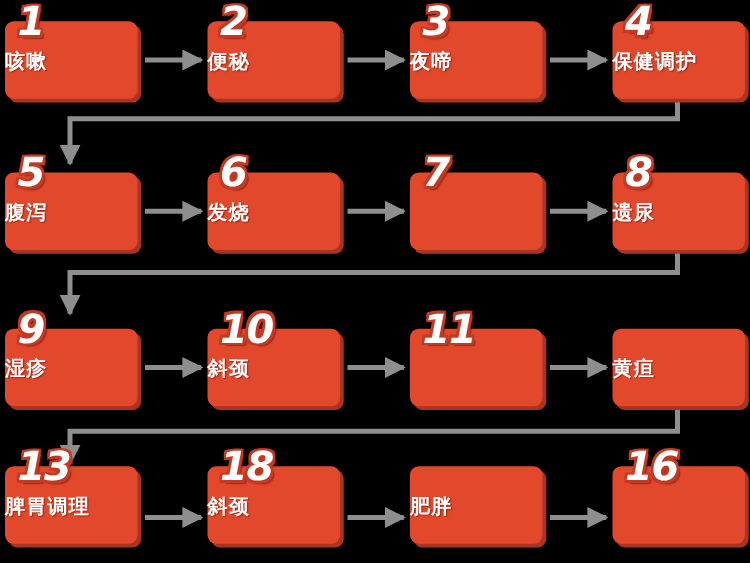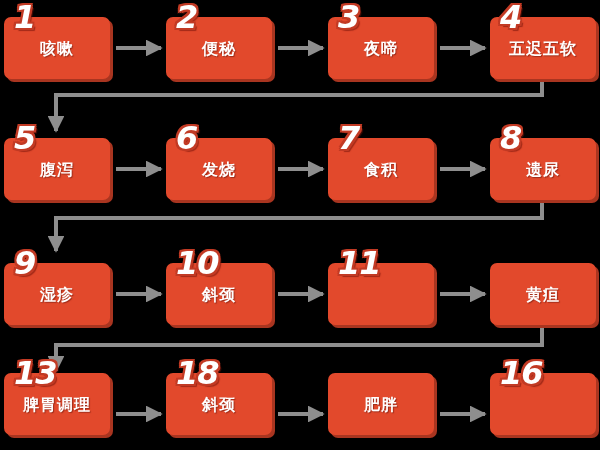--- a/index.html
+++ b/index.html
@@ -38,21 +38,21 @@
     letter-spacing:-1px;color:var(--text);
     text-shadow:
       -2px -2px 0 var(--num-outline), 2px -2px 0 var(--num-outline),
       -2px  2px 0 var(--num-outline), 2px  2px 0 var(--num-outline),
       -2px  0   0 var(--num-outline), 2px  0   0 var(--num-outline),
        0   -2px 0 var(--num-outline), 0    2px 0 var(--num-outline),
        3px  3px 1px rgba(120,20,10,.6);
   }
   .label{
     position:absolute;left:0;right:0;top:50%;transform:translateY(-42%);
-    text-align:center;color:var(--text);
+    color:var(--text);
     font-size:16px;font-weight:bold;letter-spacing:1px;
     text-shadow:1px 1px 1px rgba(100,20,10,.55);
     white-space:nowrap;
   }
 </style>
 </head>
 <body>
 
 <div class="stage">
 
@@ -91,34 +91,33 @@
   <div class="box r0 c1">
       <span class="num">2</span>
       <span class="label">便秘</span>
     </div>
   <div class="box r0 c2">
       <span class="num">3</span>
       <span class="label">夜啼</span>
     </div>
   <div class="box r0 c3">
       <span class="num">4</span>
-      <span class="label">五迟五软</span>
+      <span class="label">保健调护</span>
     </div>
 
   <div class="box r1 c0">
       <span class="num">5</span>
       <span class="label">腹泻</span>
     </div>
   <div class="box r1 c1">
       <span class="num">6</span>
       <span class="label">发烧</span>
     </div>
   <div class="box r1 c2">
       <span class="num">7</span>
-      <span class="label">食积</span>
     </div>
   <div class="box r1 c3">
       <span class="num">8</span>
       <span class="label">遗尿</span>
     </div>
 
   <div class="box r2 c0">
       <span class="num">9</span>
       <span class="label">湿疹</span>
     </div>

